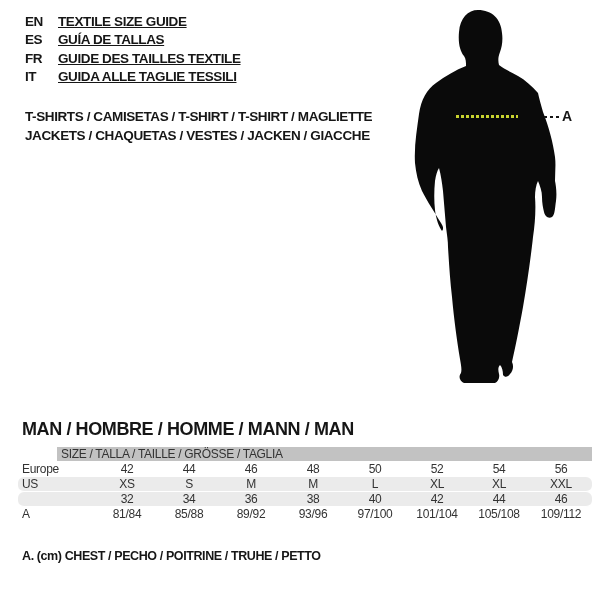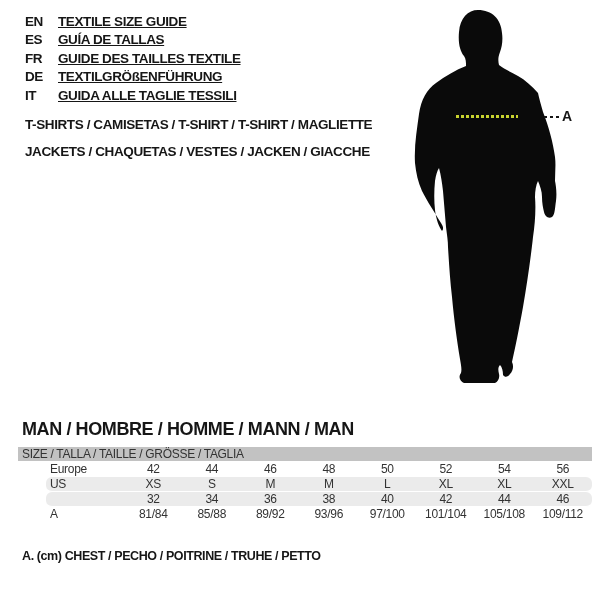--- a/index.html
+++ b/index.html
@@ -7,35 +7,35 @@
     position:relative;width:600px;height:600px;background:#ffffff;overflow:hidden;
     font-family:"Liberation Sans", sans-serif;color:#161616;padding-left:37px;
   }
   
   .langs{position:absolute;left:25px;top:13px;}
   .lang-row{display:flex;line-height:18.4px;font-size:13.5px;font-weight:bold;letter-spacing:-0.4px;}
   .lang-code{width:33px;flex:0 0 33px;}
   .lang-label{white-space:nowrap;text-decoration:underline;}
   
   .cats{position:absolute;left:25px;top:108px;}
-  .cat-line{font-size:13.5px;font-weight:bold;letter-spacing:-0.4px;line-height:18.6px;white-space:nowrap;margin-top:8px;}
+  .cat-line{font-size:13.5px;font-weight:bold;letter-spacing:-0.4px;line-height:18.6px;white-space:nowrap;}
   
   .figure-svg{position:absolute;left:408px;top:5px;}
   .measure-yellow{position:absolute;left:456px;top:115px;width:62px;height:3px;
     background:repeating-linear-gradient(to right,#c9d32f 0,#c9d32f 3px,transparent 3px,transparent 5px);}
   .measure-black{position:absolute;left:544px;top:116px;width:16px;height:2px;
     background:repeating-linear-gradient(to right,#141414 0,#141414 3px,transparent 3px,transparent 6px);}
   .measure-label{position:absolute;left:562px;top:108px;font-size:14px;font-weight:600;letter-spacing:-0.2px;}
   
   .section-title{position:absolute;left:22px;top:419px;font-size:18px;font-weight:bold;letter-spacing:-0.4px;white-space:nowrap;}
   
   .size-table{position:absolute;left:18px;top:447px;width:574px;font-size:12px;color:#333;letter-spacing:-0.3px;}
   .t-header{height:14px;background:#c2c2c2;border-bottom:1px solid #fff;
-    display:flex;align-items:center;padding-left:4px;white-space:nowrap;overflow:hidden;}
-  .t-row{display:grid;grid-template-columns:78px repeat(8,1fr);height:14px;border-bottom:1px solid #fff;align-items:center;margin-left:28px;}
+    display:flex;align-items:center;padding-left:4px;white-space:nowrap;overflow:hidden;margin-left:39px;}
+  .t-row{display:grid;grid-template-columns:78px repeat(8,1fr);height:14px;border-bottom:1px solid #fff;align-items:center;}
   .t-row.shade{background:#ebebeb;border-radius:6px;}
   .t-label{padding-left:4px;text-align:left;white-space:nowrap;}
   .t-cell{text-align:center;white-space:nowrap;}
   
   .footnote{position:absolute;left:22px;top:549px;font-size:12.5px;font-weight:bold;letter-spacing:-0.4px;white-space:nowrap;text-align:center;}
 </style>
 </head>
 <body>
 
 <div class="canvas">
@@ -45,24 +45,20 @@
       <span class="lang-code">EN</span>
       <span class="lang-label">TEXTILE SIZE GUIDE</span>
     </div>
     <div class="lang-row">
       <span class="lang-code">ES</span>
       <span class="lang-label">GUÍA DE TALLAS</span>
     </div>
     <div class="lang-row">
       <span class="lang-code">FR</span>
       <span class="lang-label">GUIDE DES TAILLES TEXTILE</span>
-    </div>
-    <div class="lang-row">
-      <span class="lang-code">DE</span>
-      <span class="lang-label">TEXTILGRÖßENFÜHRUNG</span>
     </div>
     <div class="lang-row">
       <span class="lang-code">IT</span>
       <span class="lang-label">GUIDA ALLE TAGLIE TESSILI</span>
     </div>
   </div>
 
   <div class="cats">
     <div class="cat-line">T-SHIRTS / CAMISETAS / T-SHIRT / T-SHIRT / MAGLIETTE</div>
     <div class="cat-line">JACKETS / CHAQUETAS / VESTES / JACKEN / GIACCHE</div>

